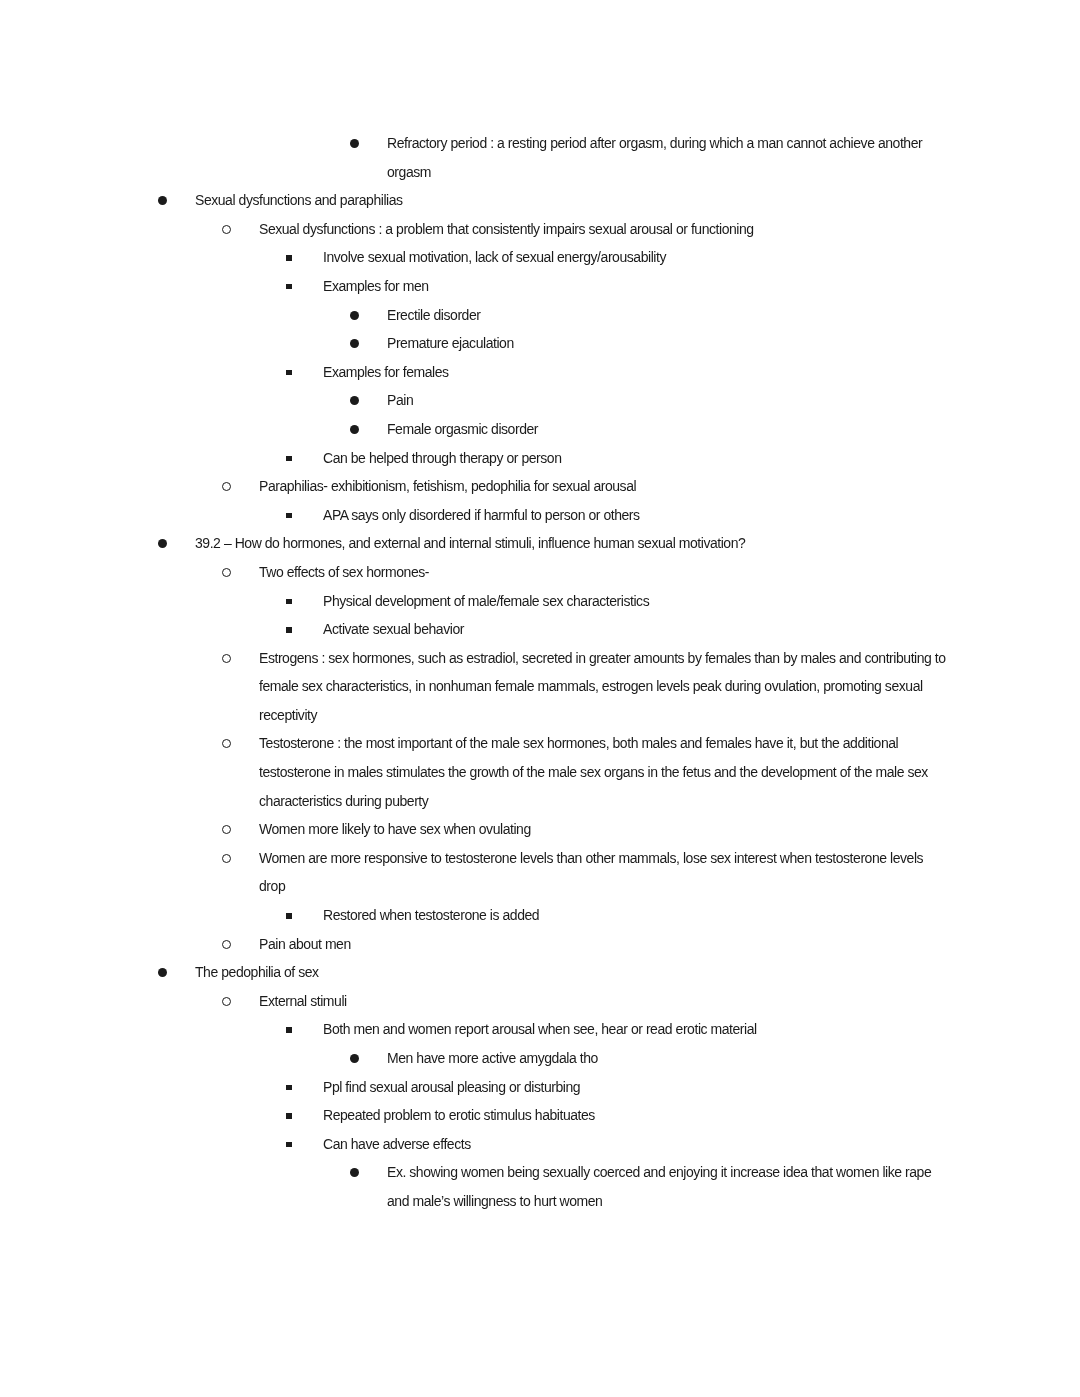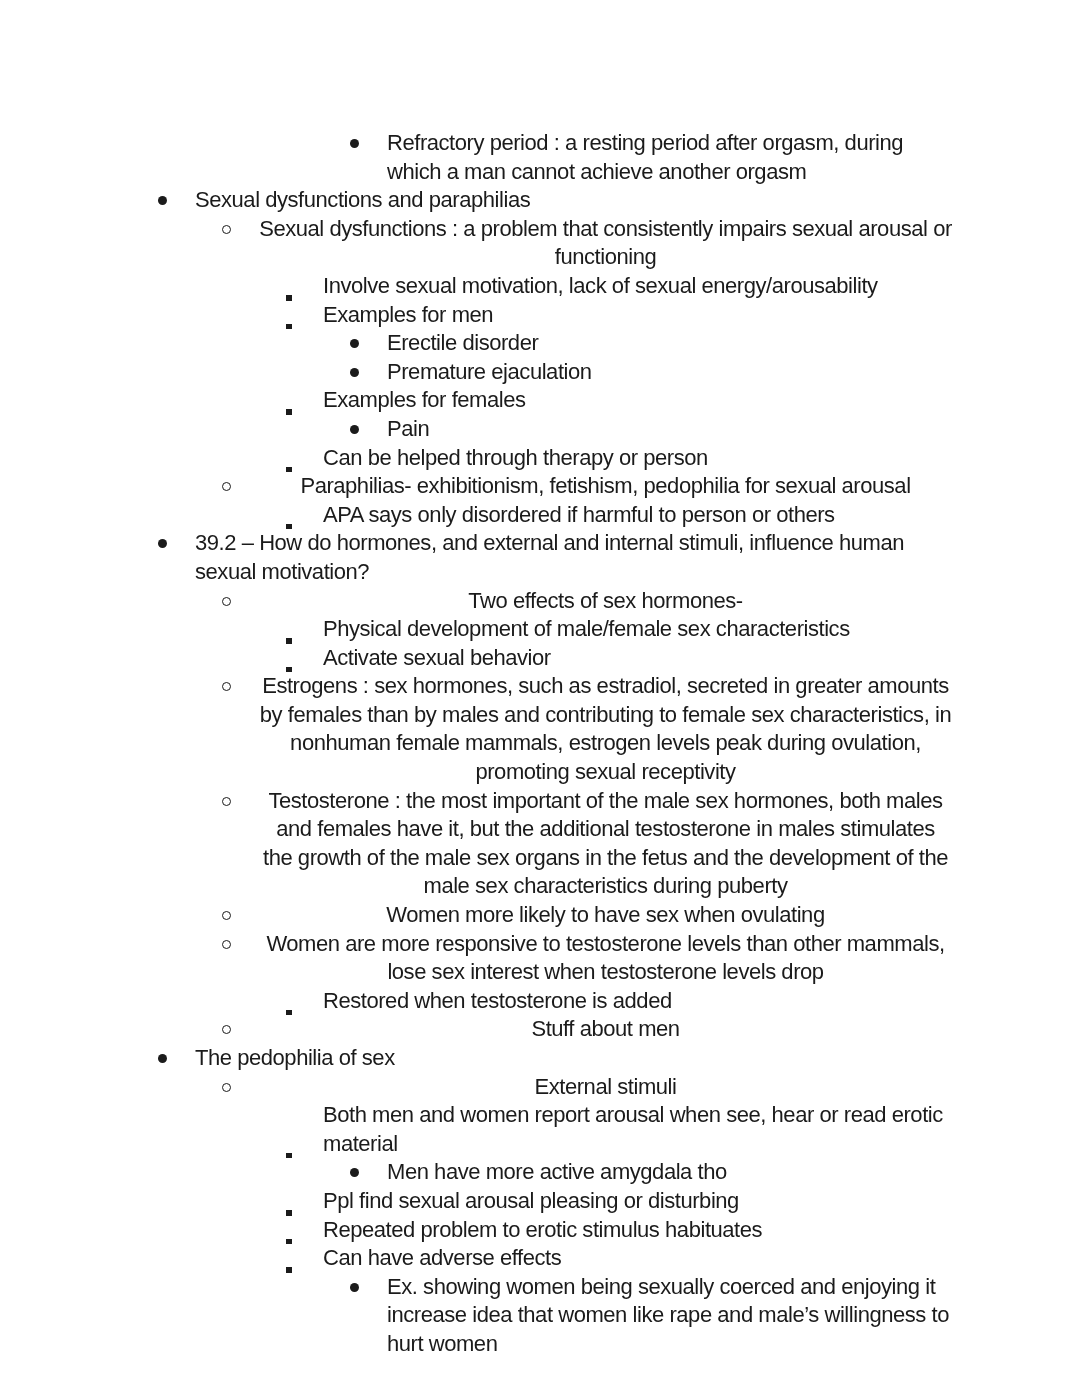--- a/index.html
+++ b/index.html
@@ -17,36 +17,36 @@
   .page {
     width: 1080px;
     height: 1397px;
     background: #ffffff;
     box-sizing: border-box;
     padding: 129px 128px 40px 0;
   }
   .li {
     display: flex;
     align-items: flex-start;
-    font-size: 22px;
+    font-size: 14px;
     line-height: 28.6px;
     letter-spacing: -0.45px;
     font-weight: 500;
   }
   .li .marker {
     flex: 0 0 45px;
     width: 45px;
     display: flex;
     justify-content: flex-start;
     padding-left: 8px;
     box-sizing: border-box;
   }
   .li.level-0 { margin-left: 150px; }
-  .li.level-1 { margin-left: 214px; text-align: center; }
-  .li.level-2 { margin-left: 278px; align-items: flex-end; }
+  .li.level-1 { margin-left: 214px; }
+  .li.level-2 { margin-left: 278px; }
   .li.level-3 { margin-left: 342px; }
   .glyph {
     display: inline-block;
   }
   .marker.disc .glyph {
     width: 9px; height: 9px;
     margin-top: 10px;
     border-radius: 50%;
     background: #1b1b1b;
   }
@@ -119,20 +119,26 @@
           <span class="glyph"></span>
         </span>
         <span class="text">Examples for females</span>
       </div>
       <div class="li level-3">
         <span class="marker disc">
           <span class="glyph"></span>
         </span>
         <span class="text">Pain</span>
       </div>
+      <div class="li level-3">
+        <span class="marker disc">
+          <span class="glyph"></span>
+        </span>
+        <span class="text">Female orgasmic disorder</span>
+      </div>
       <div class="li level-2">
         <span class="marker square">
           <span class="glyph"></span>
         </span>
         <span class="text">Can be helped through therapy or person</span>
       </div>
       <div class="li level-1">
         <span class="marker circle">
           <span class="glyph"></span>
         </span>
@@ -195,21 +201,21 @@
       <div class="li level-2">
         <span class="marker square">
           <span class="glyph"></span>
         </span>
         <span class="text">Restored when testosterone is added</span>
       </div>
       <div class="li level-1">
         <span class="marker circle">
           <span class="glyph"></span>
         </span>
-        <span class="text">Stuff about men</span>
+        <span class="text">Pain about men</span>
       </div>
       <div class="li level-0">
         <span class="marker disc">
           <span class="glyph"></span>
         </span>
         <span class="text">The pedophilia of sex</span>
       </div>
       <div class="li level-1">
         <span class="marker circle">
           <span class="glyph"></span>

